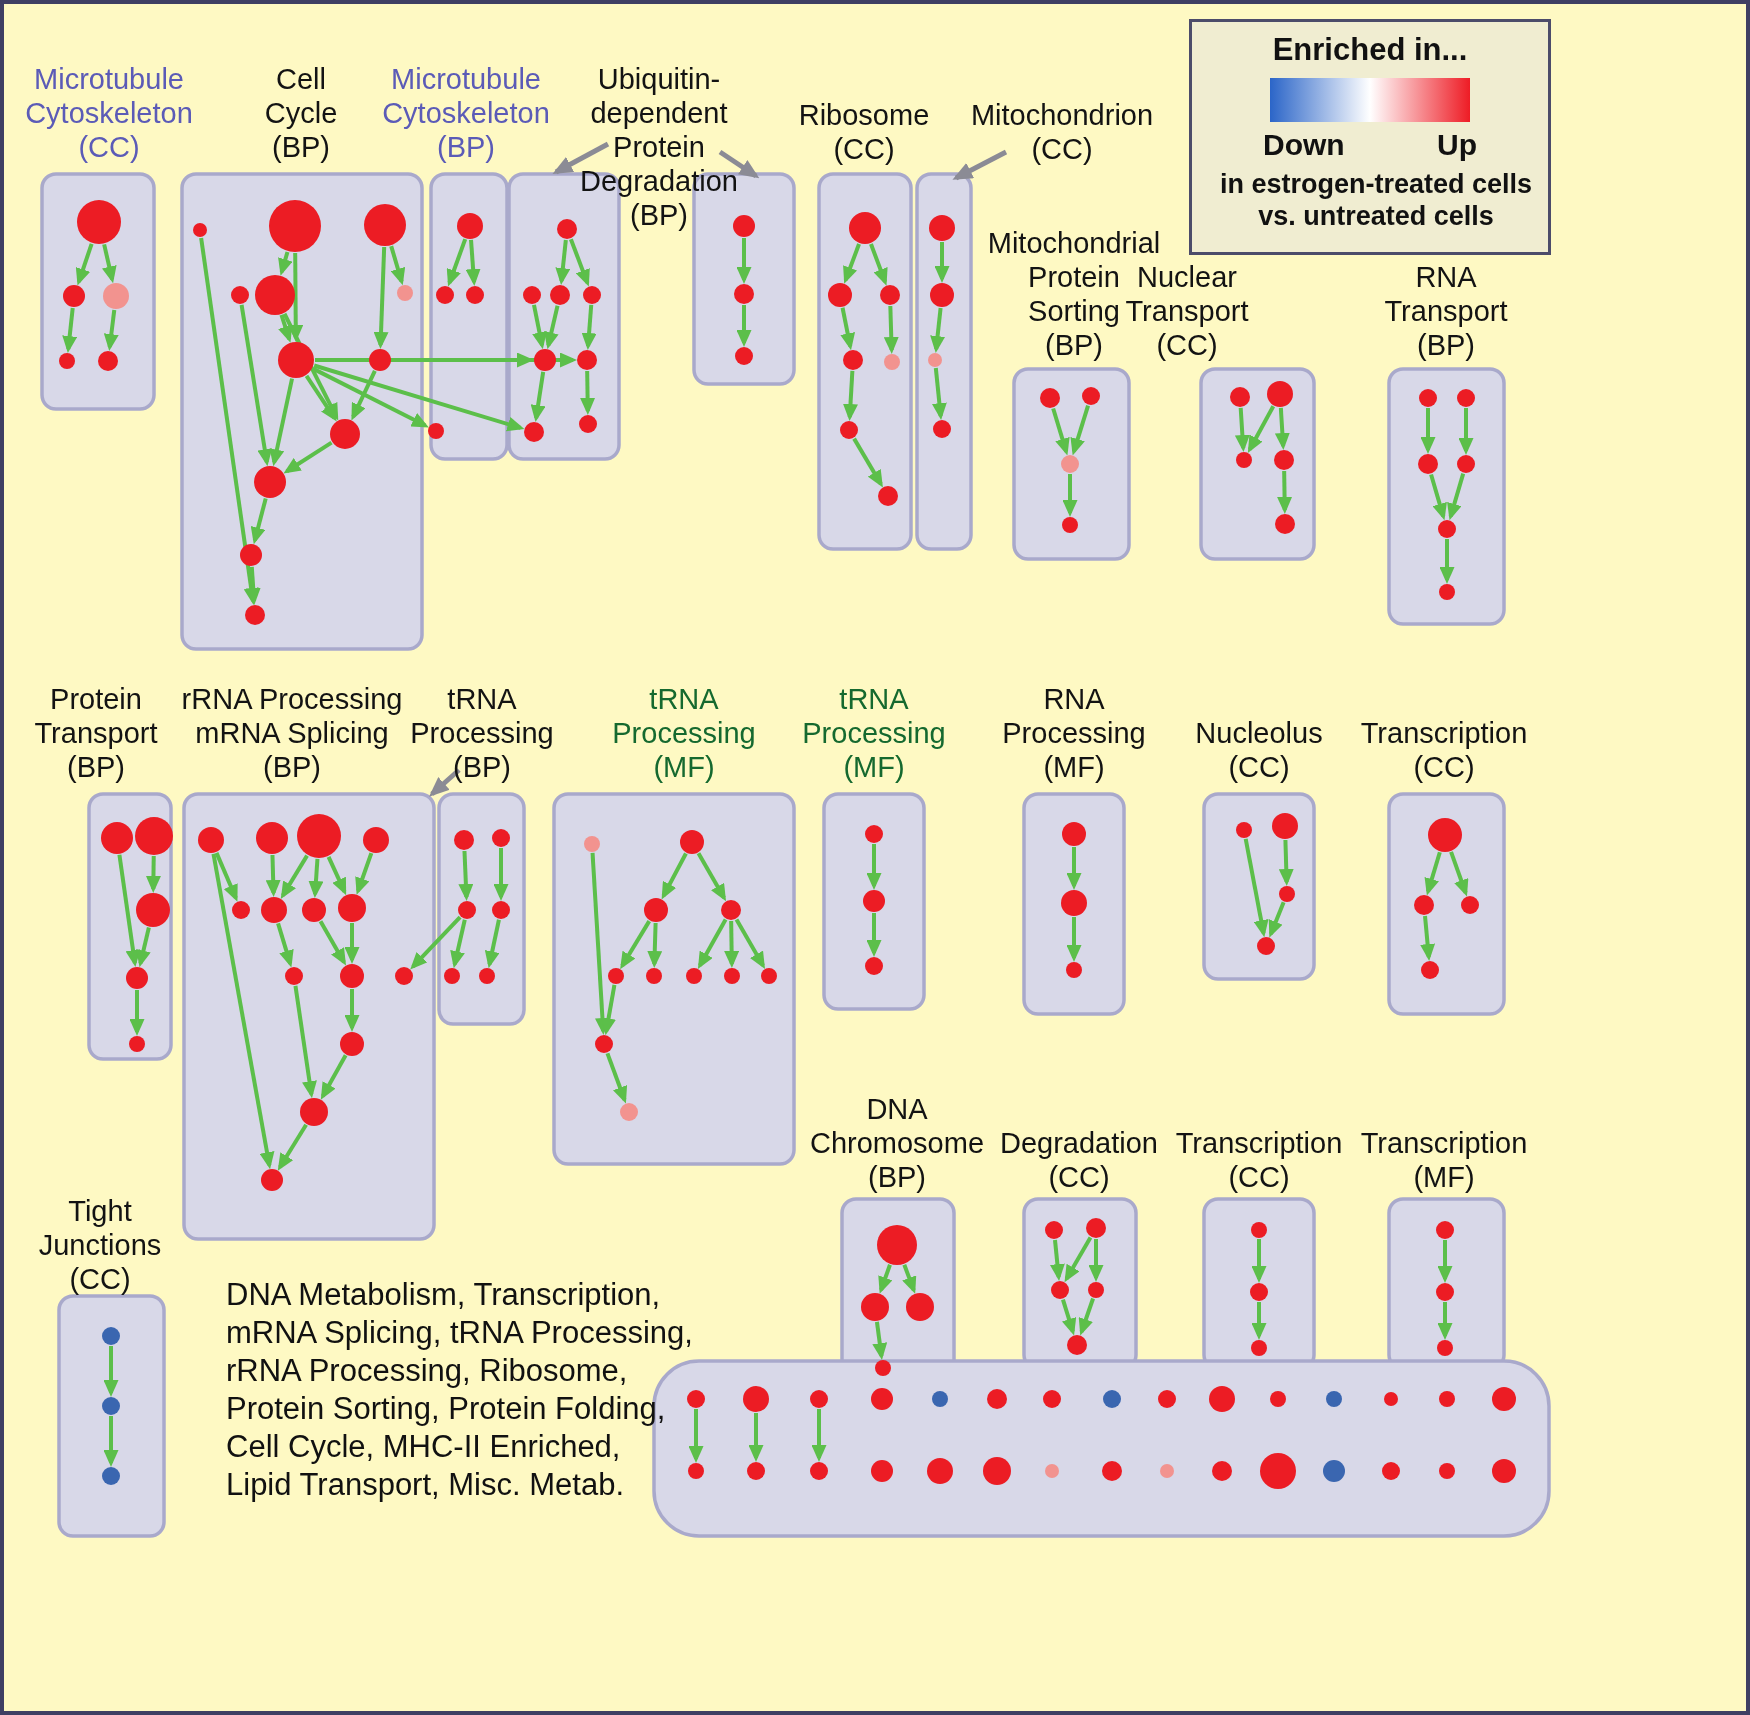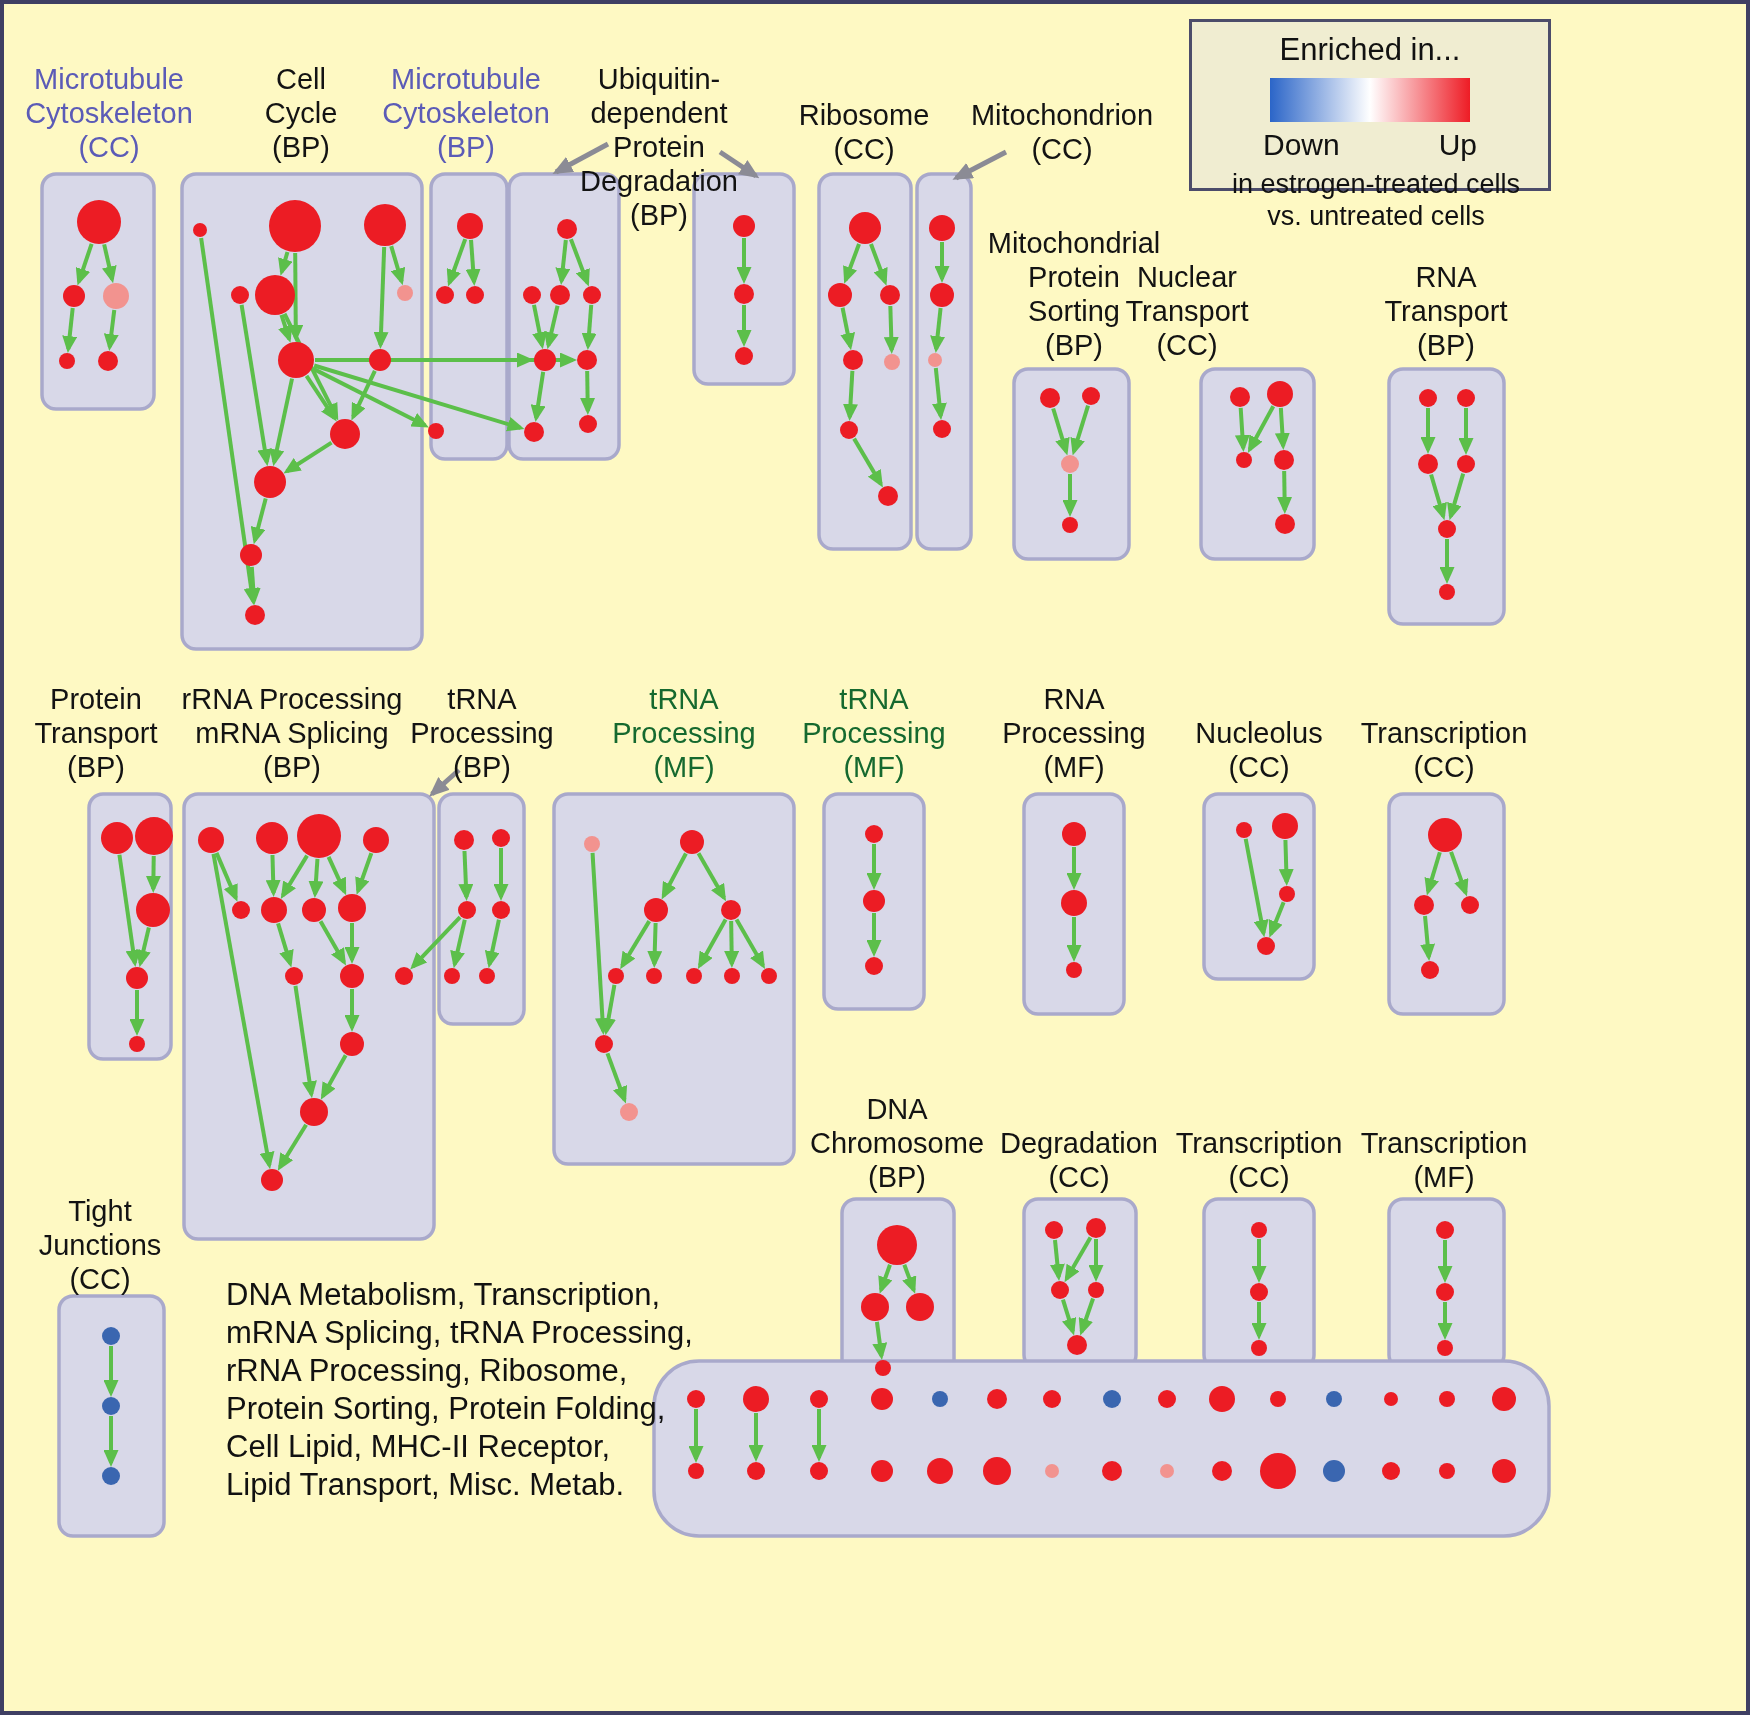--- a/index.html
+++ b/index.html
@@ -23,23 +23,24 @@
     line-height:34px;
     color:#111;
   }
   .glabel.purple{color:#5b5bb7;}
   .glabel.green{color:#15692f;}
   .glabel.black{color:#131313;}
   .gbox{fill:#d8d8e8;stroke:#a9a9cb;stroke-width:3.5;}
   .edge{stroke-width:4;fill:none;}
   .grayline{stroke-width:5;fill:none;}
   #legend{
-    position:absolute;left:1185px;top:15px;width:362px;height:172px;
+    position:absolute;left:1185px;top:15px;width:362px;height:236px;
     border:3px solid #4c4c6a;box-sizing:border-box;
     background:rgba(215,215,235,0.35);
+    font-weight:bold;
   }
   #legend .legend-title{font-size:31px;text-align:center;margin-top:10px;color:#111;}
   #legend .legend-bar{width:200px;height:44px;margin:10px auto 6px auto;}
   #legend .legend-scale-labels{width:214px;margin:0 auto;display:flex;justify-content:space-between;font-size:30px;color:#111;}
   #legend .legend-sub{text-align:center;font-size:27px;line-height:32px;color:#111;margin-top:6px;padding-left:12px;}
   #footnote{
     position:absolute;left:222px;top:1272px;
     font-size:31px;line-height:38px;color:#111;
     white-space:pre-line;
   }
@@ -433,16 +434,16 @@
     <div class="legend-sub">
       <div>in estrogen-treated cells</div>
       <div>vs. untreated cells</div>
     </div>
   </div>
 
   <div id="footnote">DNA Metabolism, Transcription,
 mRNA Splicing, tRNA Processing,
 rRNA Processing, Ribosome,
 Protein Sorting, Protein Folding,
-Cell Lipid, MHC-II Receptor,
+Cell Cycle, MHC-II Enriched,
 Lipid Transport, Misc. Metab.</div>
 
 </div>
 
 </body></html>

